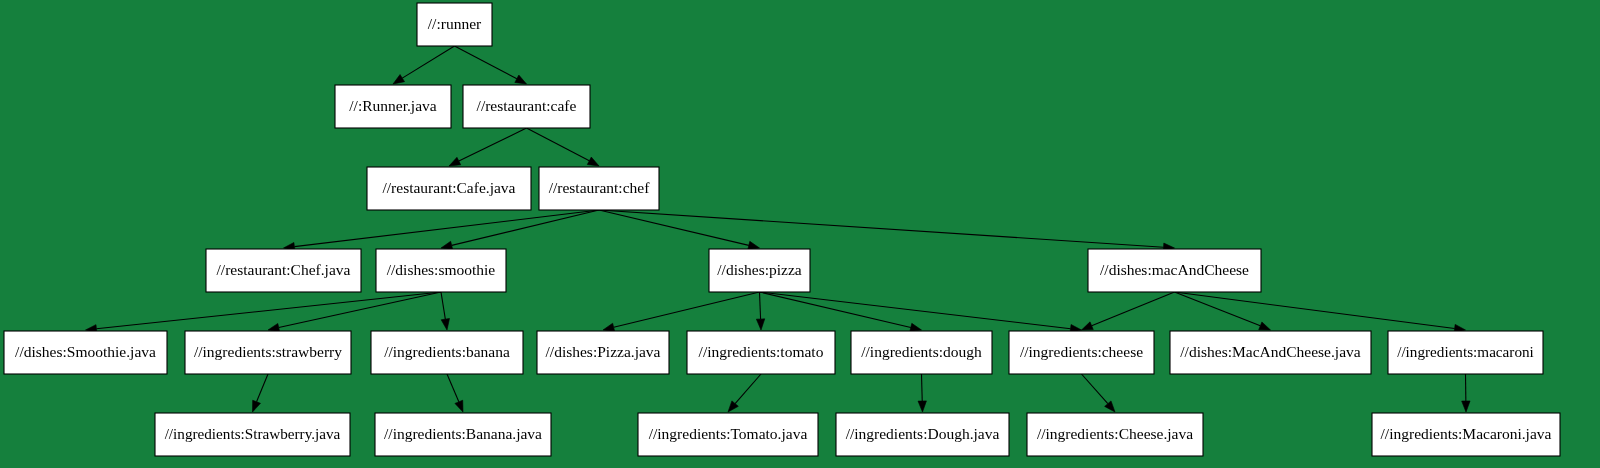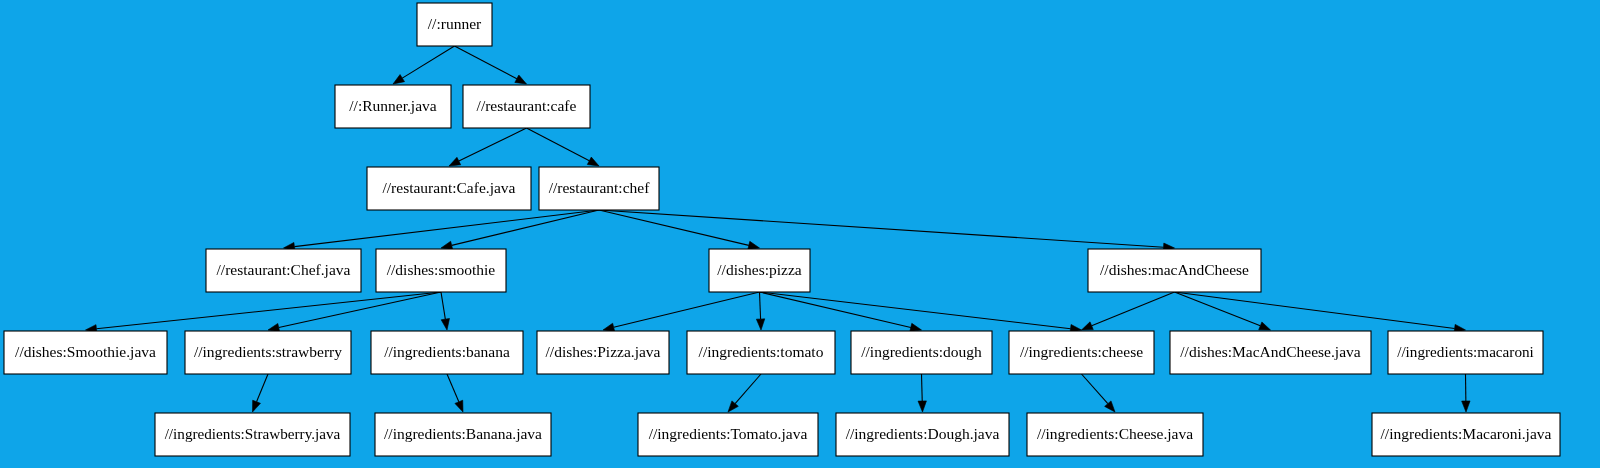--- a/index.html
+++ b/index.html
@@ -4,21 +4,21 @@
 <style>
   html, body {
     margin: 0;
     padding: 0;
     background: #ffffff;
   }
   #graph-root {
     position: relative;
     width: 1600px;
     height: 468px;
-    background: #0ea5e9;
+    background: #15803d;
     font-family: "Liberation Serif", "DejaVu Serif", serif;
     overflow: hidden;
   }
   svg.graph-canvas {
     position: absolute;
     top: 0;
     left: 0;
     width: 1600px;
     height: 468px;
     display: block;

